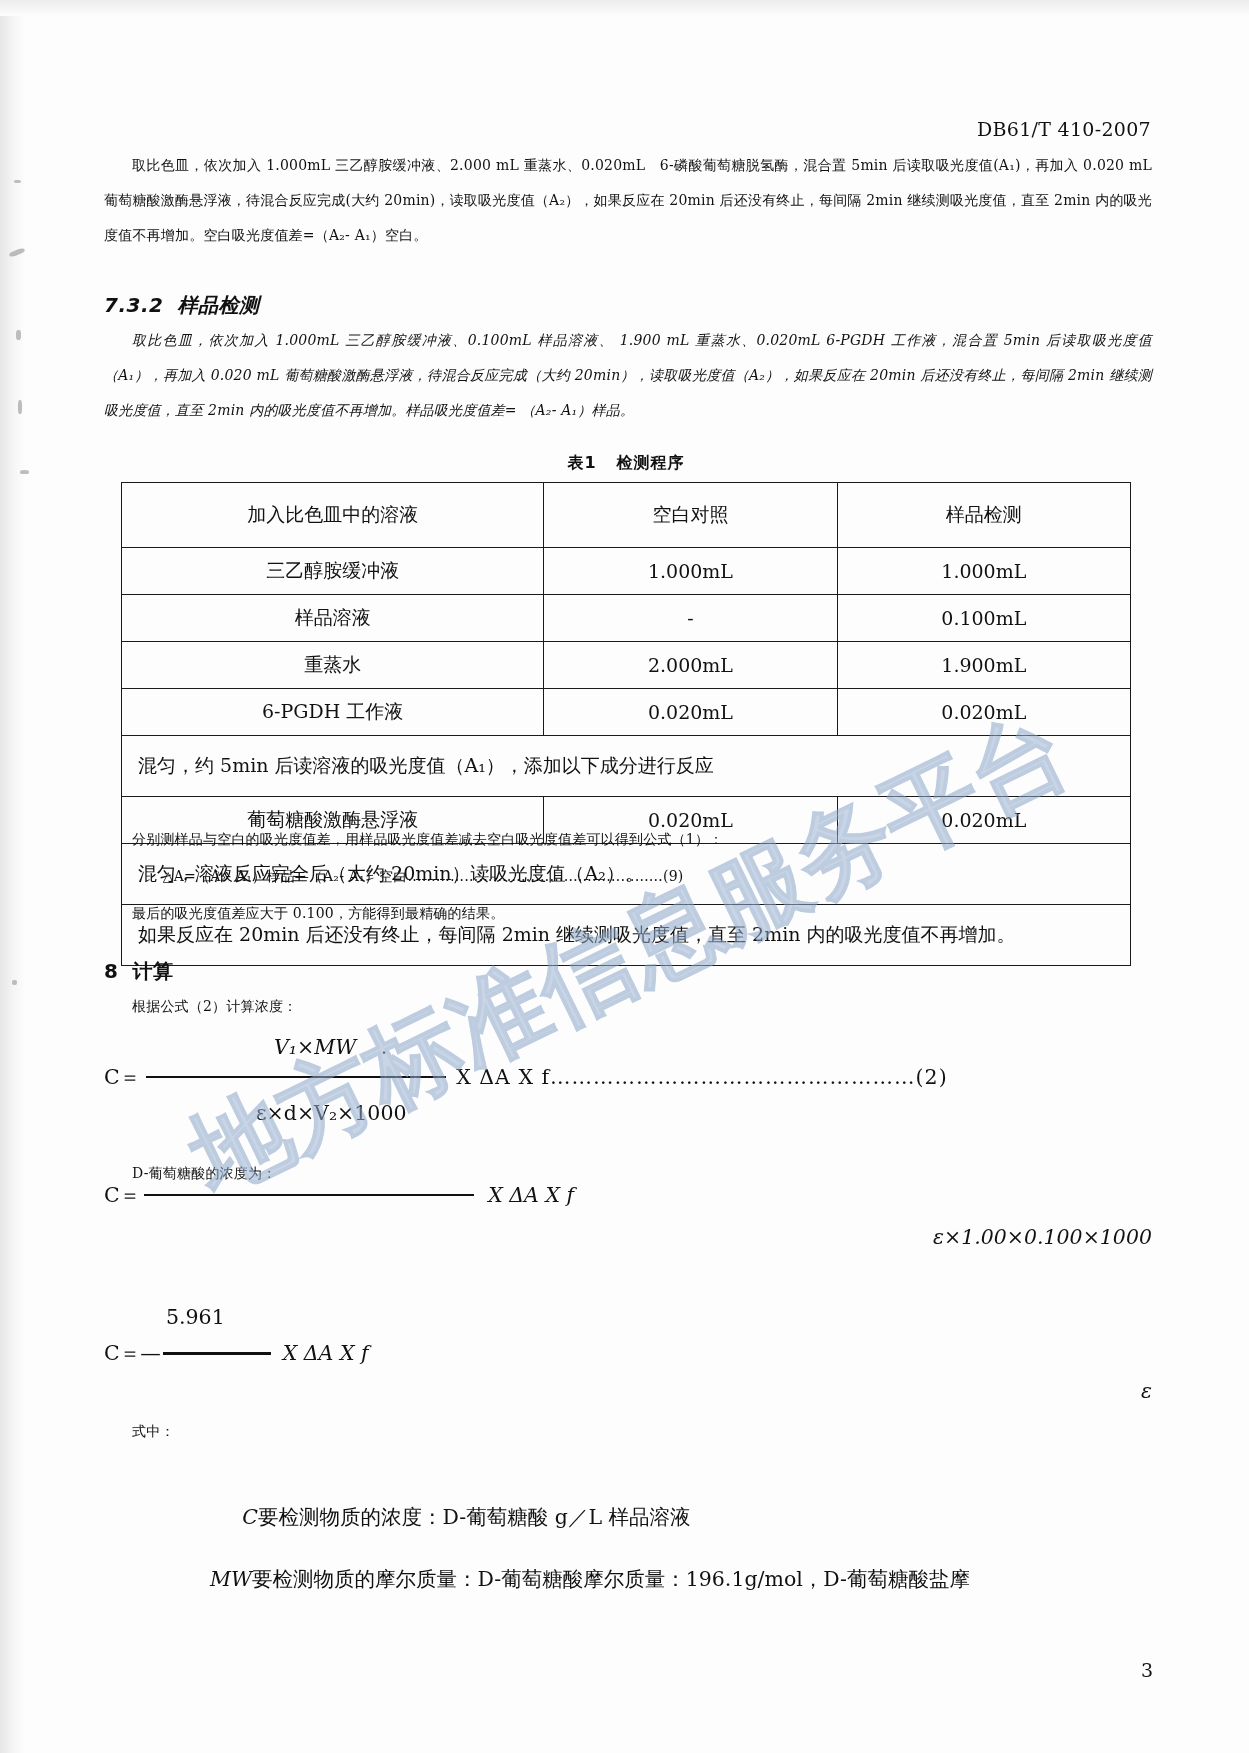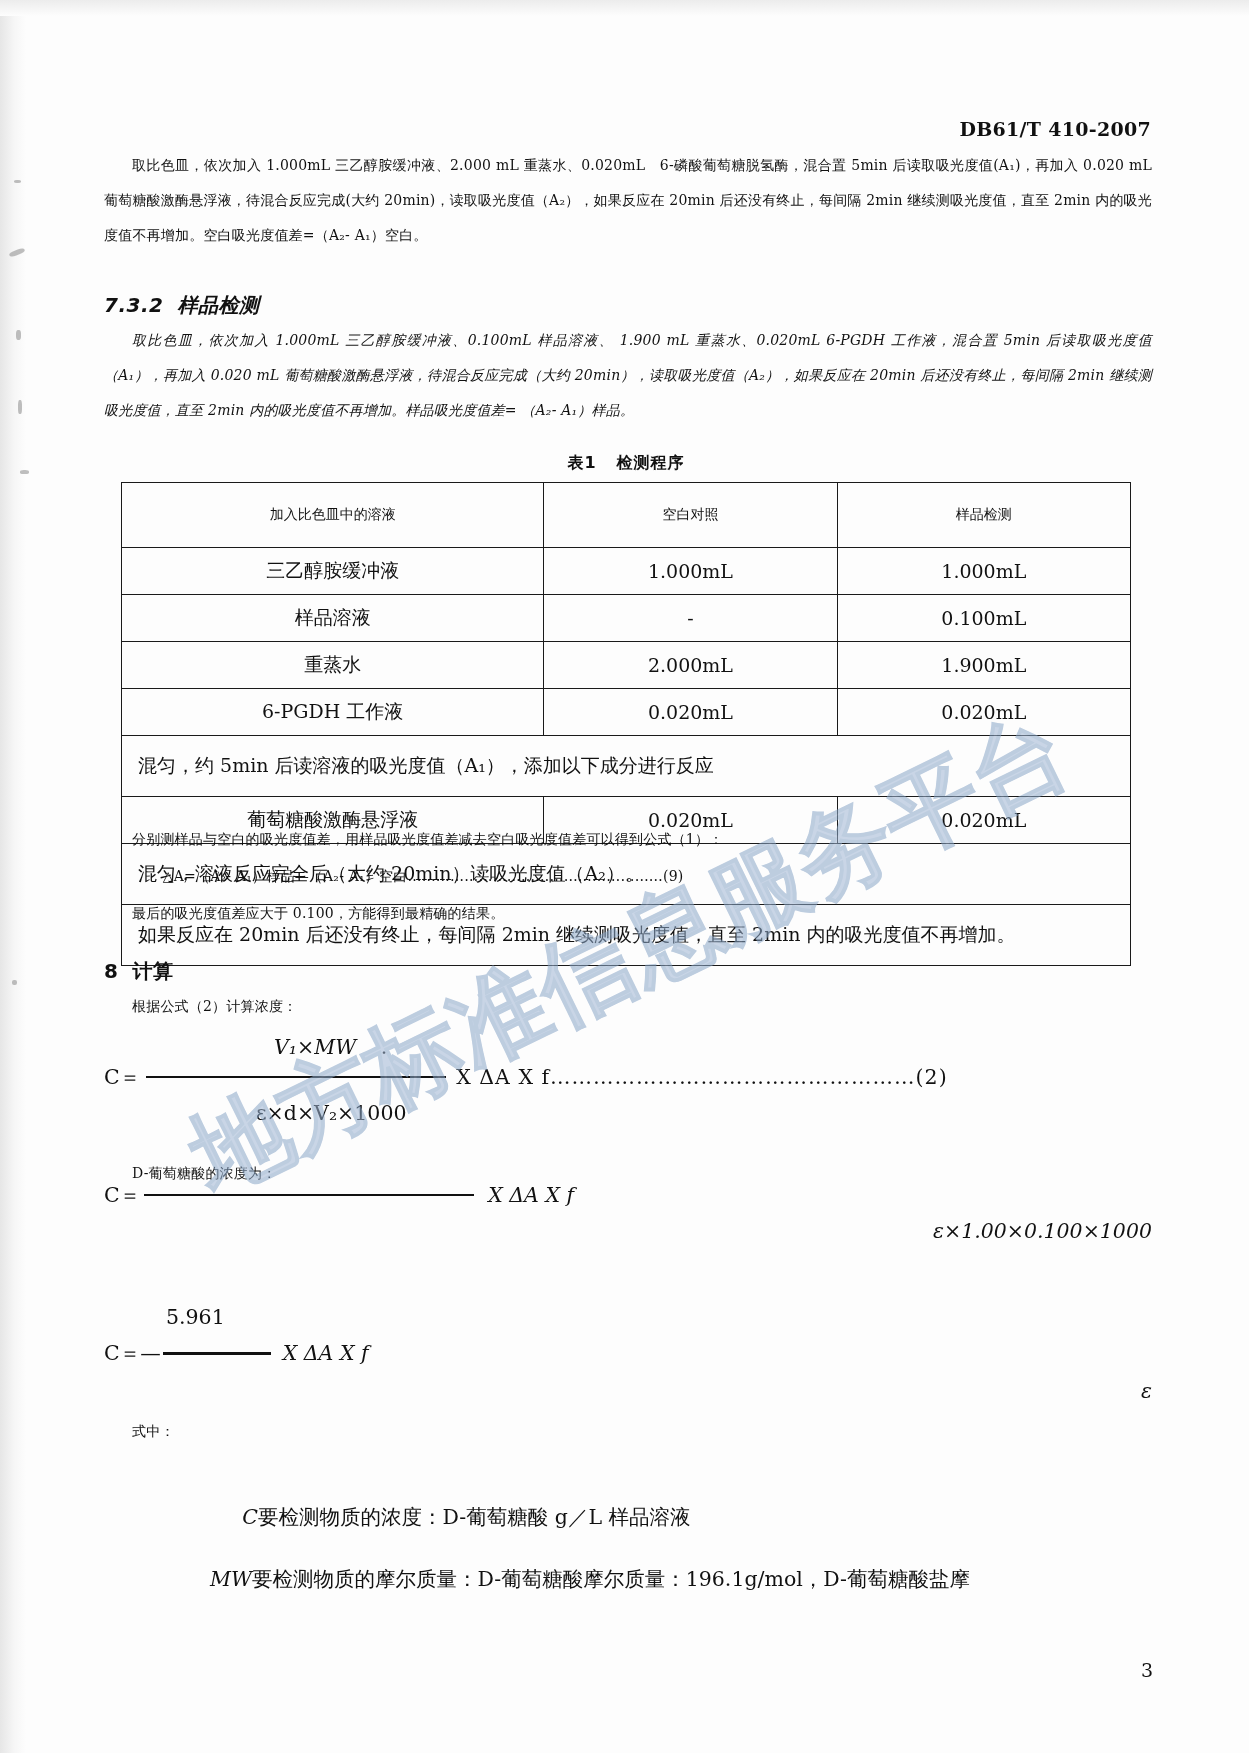--- a/index.html
+++ b/index.html
@@ -47,21 +47,21 @@
     width: 1249px;
     height: 1753px;
   }
 
   
   .doc-header {
     position: absolute;
     right: 98px;
     top: 118px;
     font-size: 19px;
-    font-weight: bold;
+    font-weight: normal;
     letter-spacing: .3px;
     font-family: "DejaVu Serif", "Liberation Serif", serif;
   }
 
   
   .body-block {
     position: absolute;
     left: 104px;
     width: 1048px;
   }
@@ -98,21 +98,21 @@
     margin: 0 auto;
     font-size: 19px;
     font-family: "DejaVu Serif", "Liberation Serif", serif;
   }
   table.proc td, table.proc th {
     border: 1.6px solid #1a1a1a;
     padding: 10px 8px;
     text-align: center;
     font-weight: normal;
   }
-  table.proc th { height: 44px; font-size: 14px; }
+  table.proc th { height: 44px; font-size: 19px; }
   table.proc td.rowtitle { width: 430px; }
   table.proc td.val { width: 290px; }
   table.proc td.full {
     text-align: left;
     padding-left: 16px;
     height: 40px;
   }
 
   
   .formula-line {
@@ -263,21 +263,21 @@
     </div>
     <p class="para indent" style="margin-top:26px;">D-葡萄糖酸的浓度为：</p>
   </div>
 
   <div class="body-block" style="top:1180px; left:104px;">
     <div class="formula-line" style="display:flex; align-items:center; margin-top:-2px;">
       <span>C＝</span>
       <span style="display:inline-block; width:330px; border-top:2px solid #111; margin:0 14px 0 4px; height:0;"></span>
       <span class="mono-i">Ⅹ ΔA Ⅹ f</span>
     </div>
-    <div class="formula-line mono-i" style="padding-left:80px; margin-top:2px;">
+    <div class="formula-line mono-i" style="padding-left:80px; margin-top:8px;">
       <span>ε×1.00×0.100×1000</span>
     </div>
   </div>
 
   <div class="body-block" style="top:1300px; left:104px;">
     <div class="formula-line" style="padding-left:62px;">
       <span>5.961</span>
     </div>
     <div class="formula-line" style="display:flex; align-items:center; margin-top:2px;">
       <span>C＝—</span>

